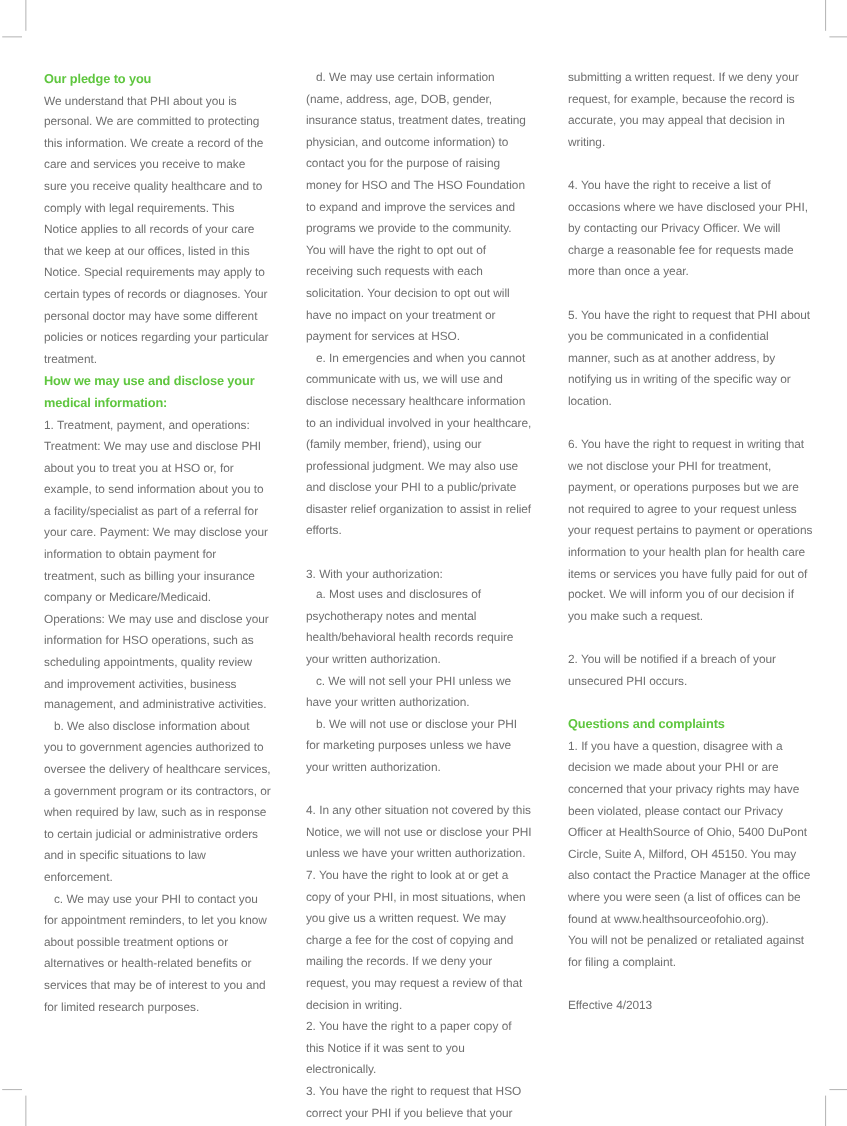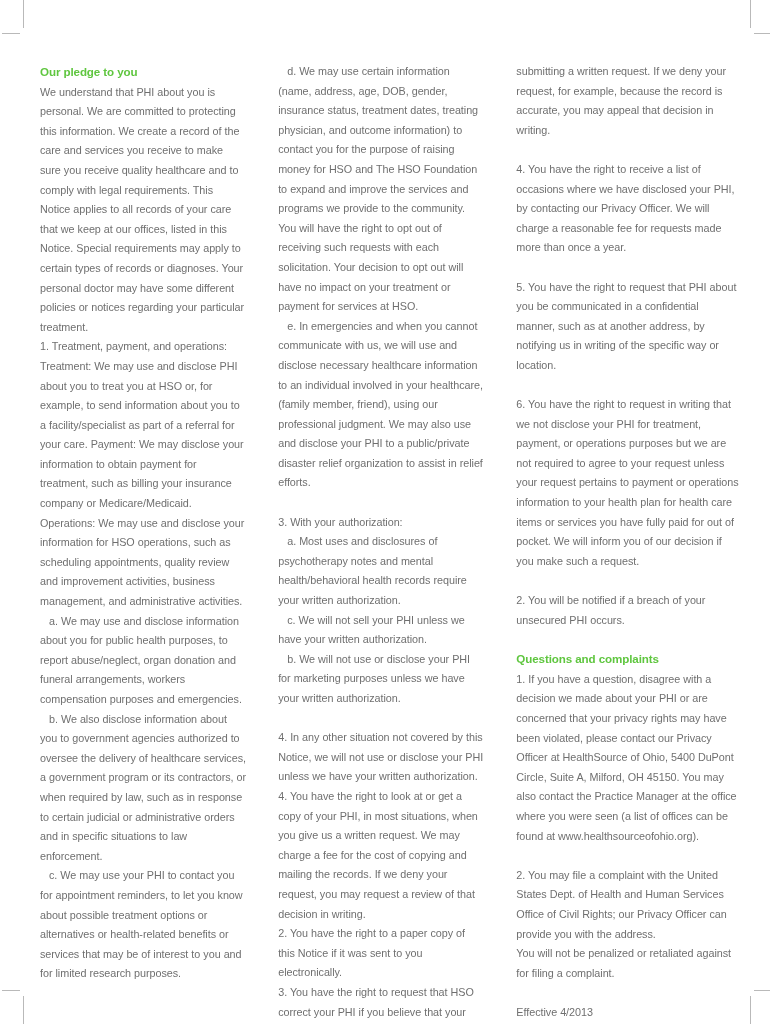--- a/index.html
+++ b/index.html
@@ -97,44 +97,43 @@
   <div class="crop v crop-tr-v"></div>
   <div class="crop h crop-bl-h"></div>
   <div class="crop v crop-bl-v"></div>
   <div class="crop h crop-br-h"></div>
   <div class="crop v crop-br-v"></div>
 
   <div class="columns" id="columns-root">
       <div class="col">
         <h2 class="heading">Our pledge to you</h2>
         <p class="para">We understand that PHI about you is personal.  We are committed to protecting this information.  We create a record of the care and services you receive to make sure you receive quality healthcare and to comply with legal requirements.  This Notice applies to all records of your care that we keep at our offices, listed in this Notice.  Special requirements may apply to certain types of records or diagnoses.  Your personal doctor may have some different policies or notices regarding your particular treatment.</p>
+        <h2 class="heading">How we may use and disclose your medical information:</h2>
         <p class="para">1.  Treatment, payment, and operations: Treatment:  We may use and disclose PHI about you to treat you at HSO or, for example, to send information about you to a facility/specialist as part of a referral for your care.  Payment:  We may disclose your information to obtain payment for treatment, such as billing your insurance company or Medicare/Medicaid.  Operations:  We may use and disclose your information for HSO operations, such as scheduling appointments, quality review and improvement activities, business management, and administrative activities.</p>
-        <p class="para indent">a.  We may use and disclose information about you for public health purposes, to report abuse/neglect, organ donation and funeral arrangements, workers compensation purposes and emergencies.</p>
         <p class="para indent">b.  We also disclose information about you to government agencies authorized to oversee the delivery of healthcare services, a government program or its contractors, or when required by law, such as in response to certain judicial or administrative orders and in specific situations to law enforcement.</p>
         <p class="para indent">c.  We may use your PHI to contact you for appointment reminders, to let you know about possible treatment options or alternatives or health-related benefits or services that may be of interest to you and for limited research purposes.</p>
       </div>
       <div class="col">
         <p class="para indent">d.  We may use certain information (name, address, age, DOB, gender, insurance status, treatment dates, treating physician, and outcome information) to contact you for the purpose of raising money for HSO and The HSO Foundation to expand and improve the services and programs we provide to the community.  You will have the right to opt out of receiving such requests with each solicitation. Your decision to opt out will have no impact on your treatment or payment for services at HSO.</p>
         <p class="para indent">e.  In emergencies and when you cannot communicate with us, we will use and disclose necessary healthcare information to an individual involved in your healthcare, (family member, friend), using our professional judgment.  We may also use and disclose your PHI to a public/private disaster relief organization to assist in relief efforts.</p>
         <p class="para gap">3.  With your authorization:</p>
         <p class="para indent">a.  Most uses and disclosures of psychotherapy notes and mental health/behavioral health records require your written authorization.</p>
         <p class="para indent">c.  We will not sell your PHI unless we have your written authorization.</p>
         <p class="para indent">b.  We will not use or disclose your PHI for marketing purposes unless we have your written authorization.</p>
         <p class="para gap">4.  In any other situation not covered by this Notice, we will not use or disclose your PHI unless we have your written authorization.</p>
-        <p class="para">4.  You have the right to look at or get a copy of your PHI, in most situations, when you give us a written request.   We may charge a fee for the cost of copying and mailing the records.  If we deny your request, you may request a review of that decision in writing.</p>
+        <p class="para">7.  You have the right to look at or get a copy of your PHI, in most situations, when you give us a written request.   We may charge a fee for the cost of copying and mailing the records.  If we deny your request, you may request a review of that decision in writing.</p>
         <p class="para">2.  You have the right to a paper copy of this Notice if it was sent to you electronically.</p>
         <p class="para">3.  You have the right to request that HSO correct your PHI if you believe that your record is incorrect or if important information is missing by</p>
       </div>
       <div class="col col-3">
         <p class="para">submitting a written request.  If we deny your request, for example, because the record is accurate, you may appeal that decision in writing.</p>
         <p class="para gap">4.  You have the right to receive a list of occasions where we have disclosed your PHI, by contacting our Privacy Officer.  We will charge a reasonable fee for requests made more than once a year.</p>
         <p class="para gap">5.  You have the right to request that PHI about you be communicated in a confidential manner, such as at another address, by notifying us in writing of the specific way or location.</p>
         <p class="para gap">6.  You have the right to request in writing that we not disclose your PHI for treatment, payment, or operations purposes but we are not required to agree to your request unless your request pertains to payment or operations information to your health plan for health care items or services you have fully paid for out of pocket. We will inform you of our decision if you make such a request.</p>
         <p class="para gap">2.  You will be notified if a breach of your unsecured PHI occurs.</p>
         <h2 class="heading gap">Questions and complaints</h2>
         <p class="para">1.  If you have a question, disagree with a decision we made about your PHI or are concerned that your privacy rights may have been violated, please contact our Privacy Officer at HealthSource of Ohio, 5400 DuPont Circle, Suite A, Milford, OH 45150.  You may also contact the Practice Manager at the office where you were seen (a list of offices can be found at www.healthsourceofohio.org).</p>
-        <p class="para gap">2.  You may file a complaint with the United States Dept. of Health and Human Services Office of Civil Rights; our Privacy Officer can provide you with the address.</p>
         <p class="para">You will not be penalized or retaliated against for filing a complaint.</p>
         <p class="para gap right">Effective 4/2013</p>
       </div>
     </div>
 
 </div>
 
 </body></html>

